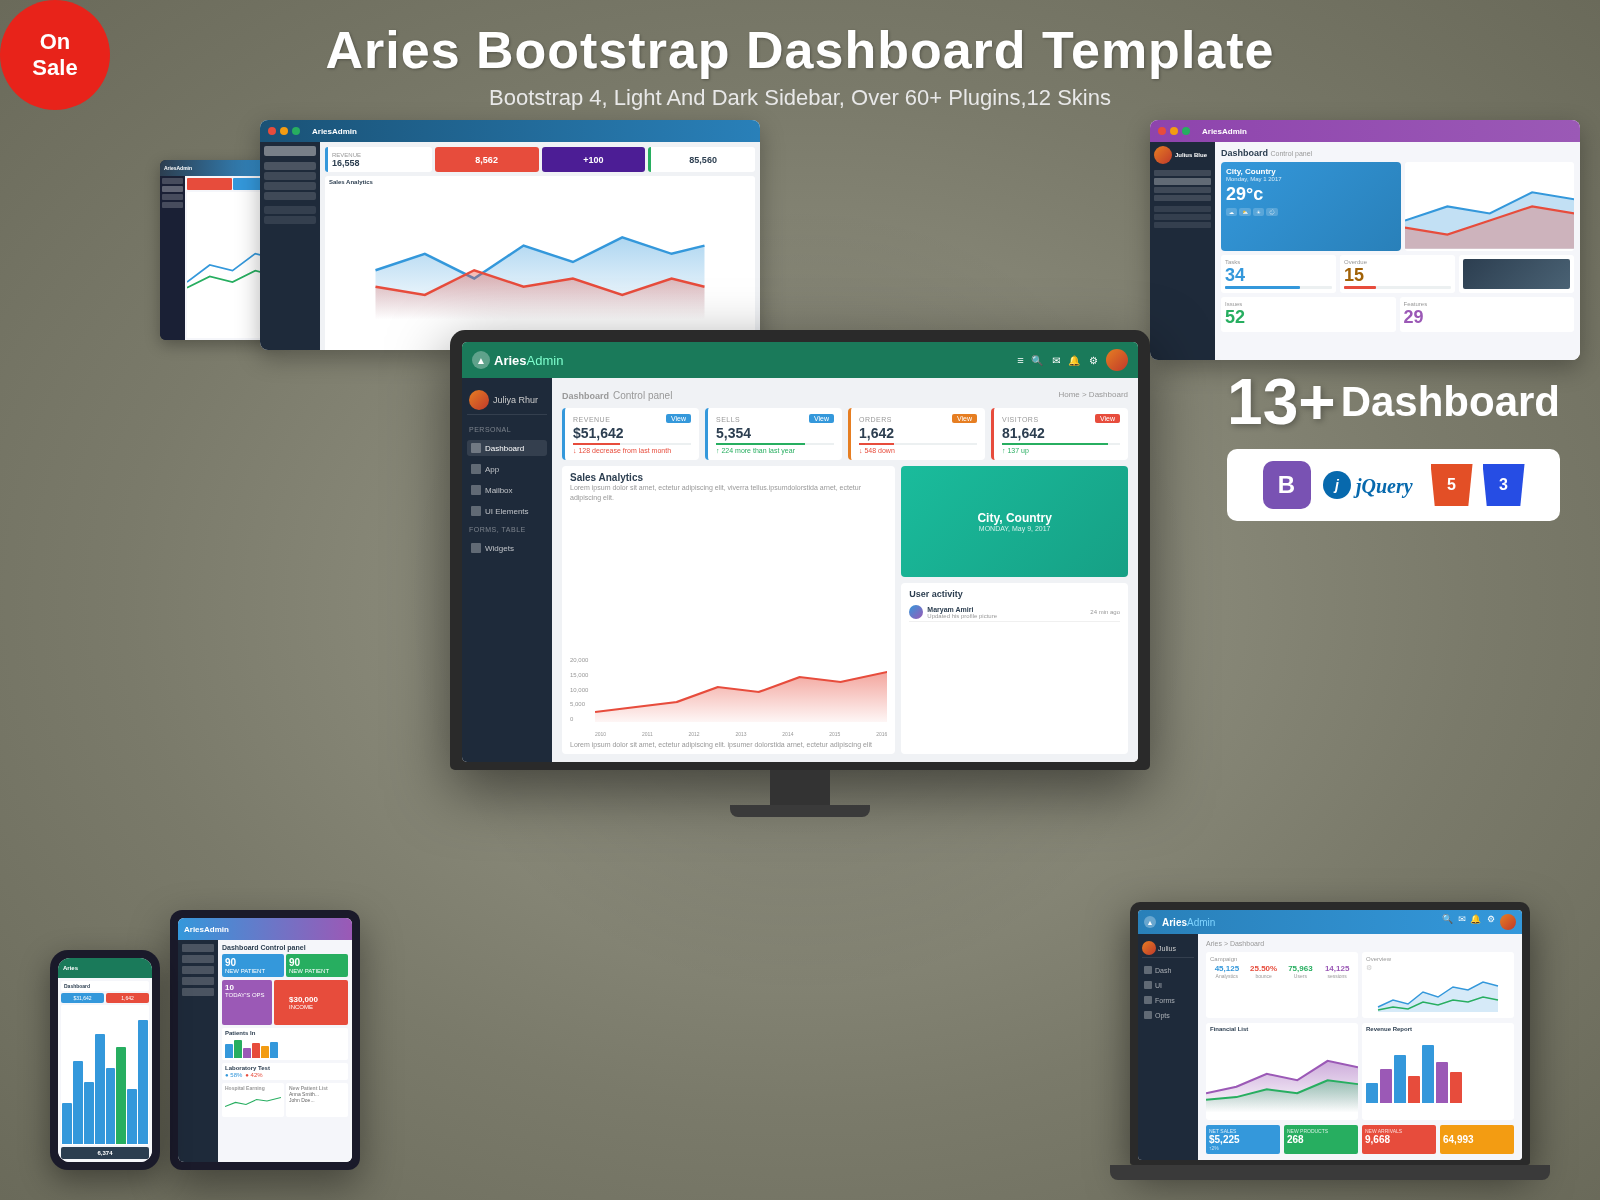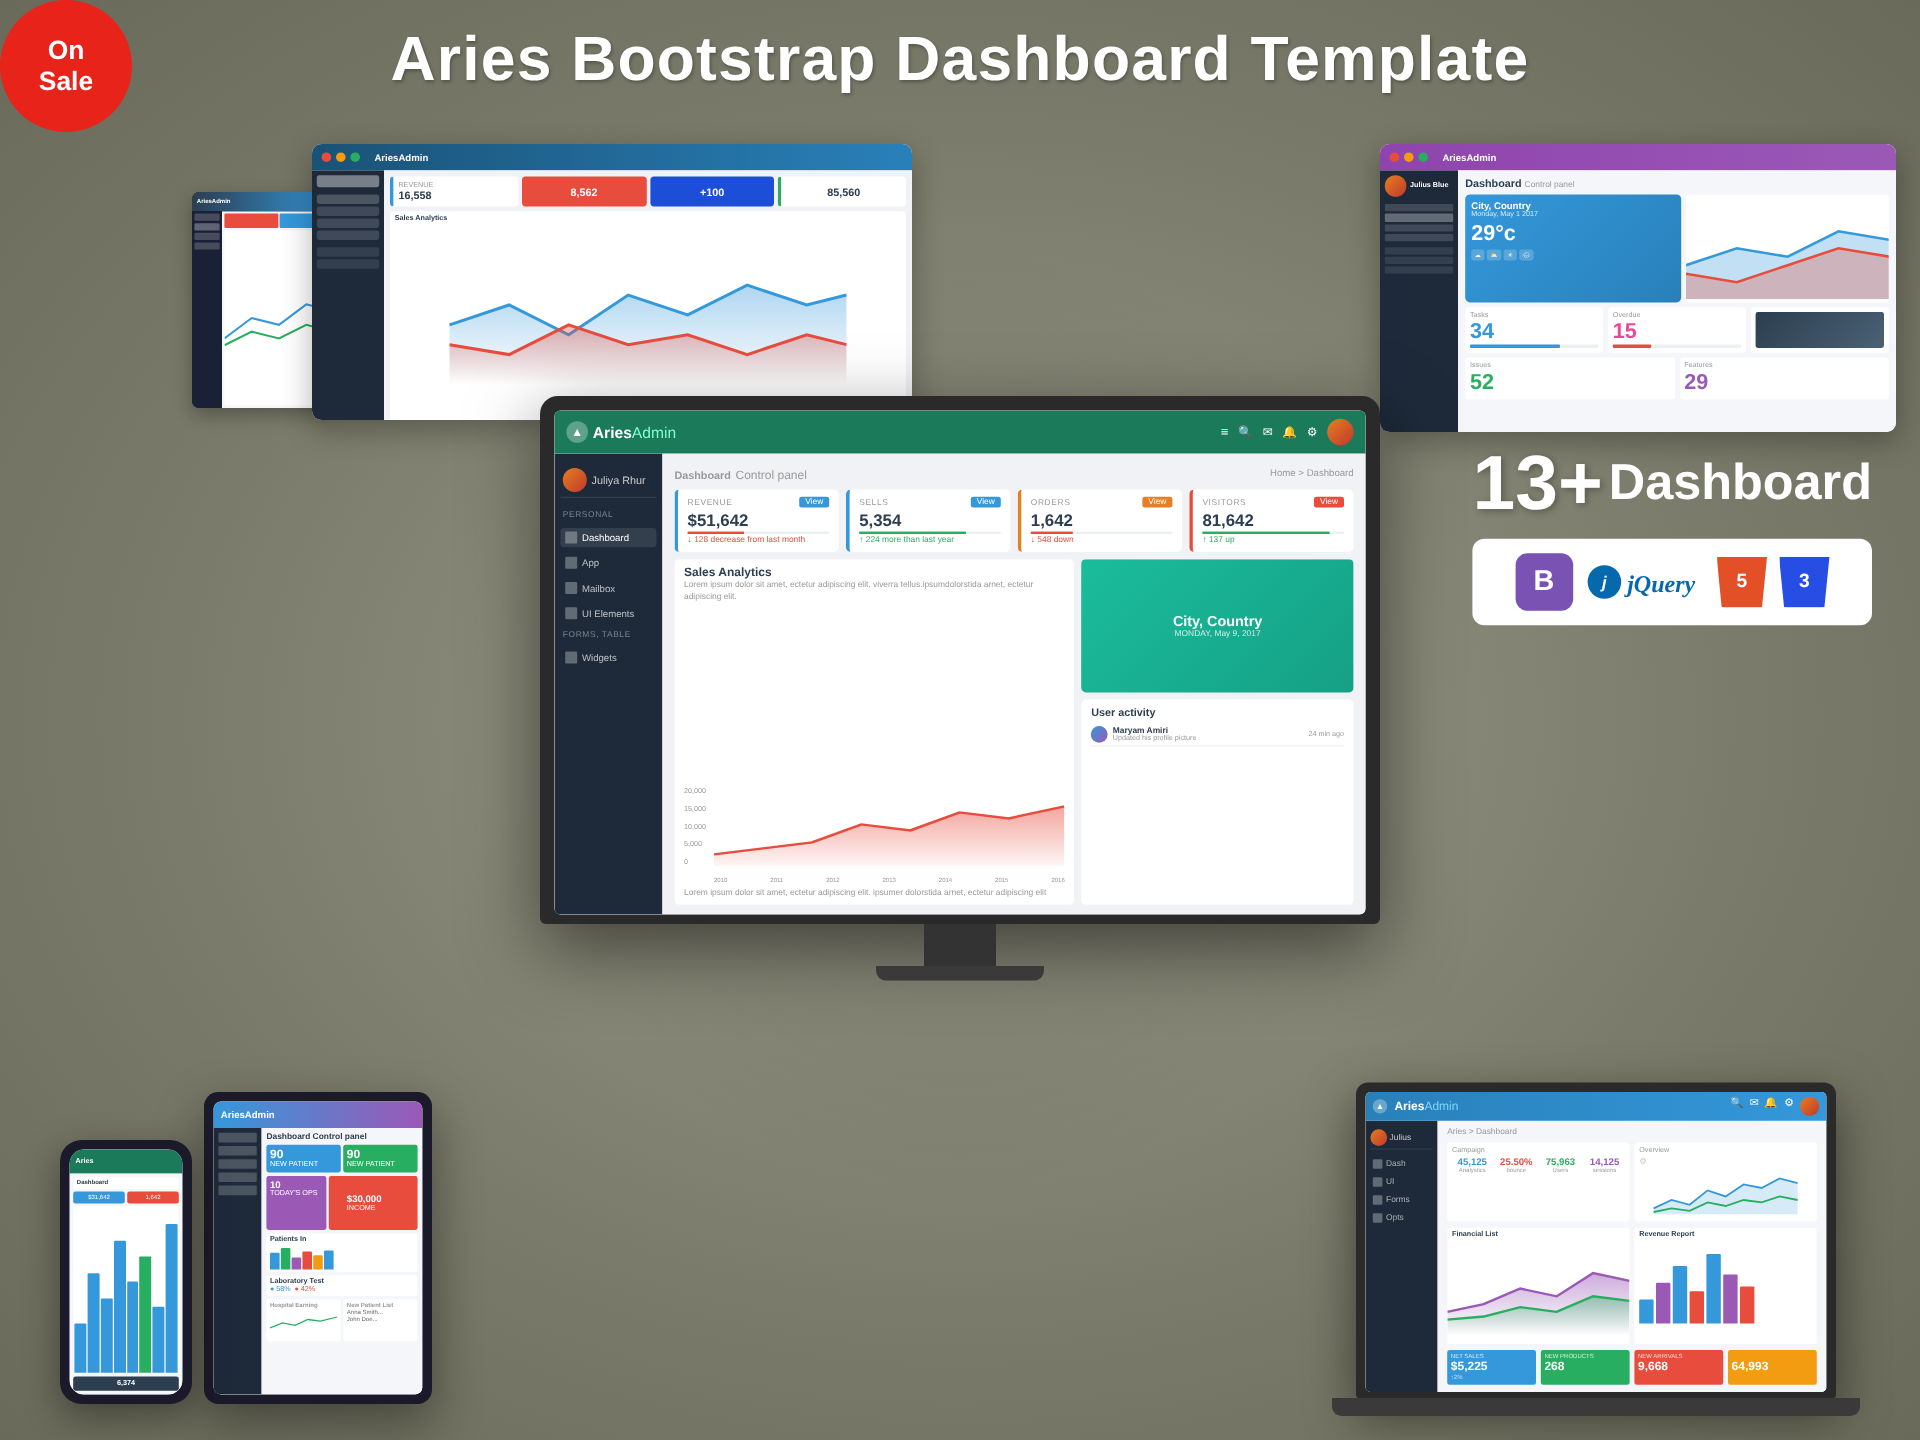--- a/index.html
+++ b/index.html
@@ -878,20 +878,21 @@
 
 <div class="bg-circle"></div>
 
 <div class="on-sale-badge">
   <span>On</span>
   <span>Sale</span>
 </div>
 
 <div class="title-section">
   <div class="main-title">Aries Bootstrap Dashboard Template</div>
+  <div class="sub-title">Bootstrap 4, Light And Dark Sidebar, Over 60+ Plugins,12 Skins</div>
 </div>
 
 <div class="top-center-group">
 
   <div class="top-small-left">
     <div style="height:16px;background:linear-gradient(90deg,#2c3e50,#3498db);display:flex;align-items:center;padding:0 4px;">
       <span style="color:white;font-size:5px;font-weight:bold;">AriesAdmin</span>
     </div>
     <div style="display:flex;flex:1;overflow:hidden;height:calc(100% - 16px);">
       <div style="width:25px;background:#1a2035;padding:2px;display:flex;flex-direction:column;gap:2px;">
@@ -935,21 +936,21 @@
       <div style="flex:1;background:#f0f2f5;padding:5px;display:flex;flex-direction:column;gap:4px;">
 
         <div style="display:flex;gap:3px;">
           <div style="flex:1;height:25px;background:#fff;border-radius:3px;border-left:3px solid #3498db;padding:2px 4px;display:flex;flex-direction:column;justify-content:center;">
             <div style="font-size:6px;color:#999;">REVENUE</div>
             <div style="font-size:9px;font-weight:bold;color:#2c3e50;">16,558</div>
           </div>
           <div style="flex:1;height:25px;background:#e74c3c;border-radius:3px;padding:2px 4px;display:flex;align-items:center;justify-content:center;">
             <div style="font-size:9px;font-weight:bold;color:white;">8,562</div>
           </div>
-          <div style="flex:1;height:25px;background:#1d4ed8;border-radius:3px;padding:2px 4px;display:flex;align-items:center;justify-content:center;">
+          <div style="flex:1;height:25px;background:#4c1d95;border-radius:3px;padding:2px 4px;display:flex;align-items:center;justify-content:center;">
             <div style="font-size:9px;font-weight:bold;color:white;">+100</div>
           </div>
           <div style="flex:1;height:25px;background:#fff;border-radius:3px;border-left:3px solid #27ae60;padding:2px 4px;display:flex;align-items:center;justify-content:center;">
             <div style="font-size:9px;font-weight:bold;color:#2c3e50;">85,560</div>
           </div>
         </div>
 
         <div style="flex:1;display:flex;gap:3px;">
           <div style="flex:1.5;background:#fff;border-radius:3px;overflow:hidden;position:relative;">
             <div style="padding:3px 4px;font-size:6px;font-weight:bold;color:#2c3e50;">Sales Analytics</div>
@@ -1050,21 +1051,21 @@
       <div style="display:flex;gap:4px;">
         <div style="flex:1;background:#fff;border-radius:3px;padding:4px;">
           <div style="font-size:6px;color:#999;">Tasks</div>
           <div style="font-size:18px;font-weight:bold;color:#3498db;">34</div>
           <div style="height:3px;background:#ecf0f1;border-radius:1px;">
               <div style="width:70%;height:100%;background:#3498db;border-radius:1px;"></div>
             </div>
         </div>
         <div style="flex:1;background:#fff;border-radius:3px;padding:4px;">
           <div style="font-size:6px;color:#999;">Overdue</div>
-          <div style="font-size:18px;font-weight:bold;color:#ec4899;">15</div>
+          <div style="font-size:18px;font-weight:bold;color:#a16207;">15</div>
           <div style="height:3px;background:#ecf0f1;border-radius:1px;">
               <div style="width:30%;height:100%;background:#e74c3c;border-radius:1px;"></div>
             </div>
         </div>
         <div style="flex:1;background:#fff;border-radius:3px;padding:4px;">
 
           <div style="width:100%;height:100%;background:linear-gradient(135deg,#2c3e50,#4a6274);border-radius:2px;"></div>
         </div>
       </div>
 

